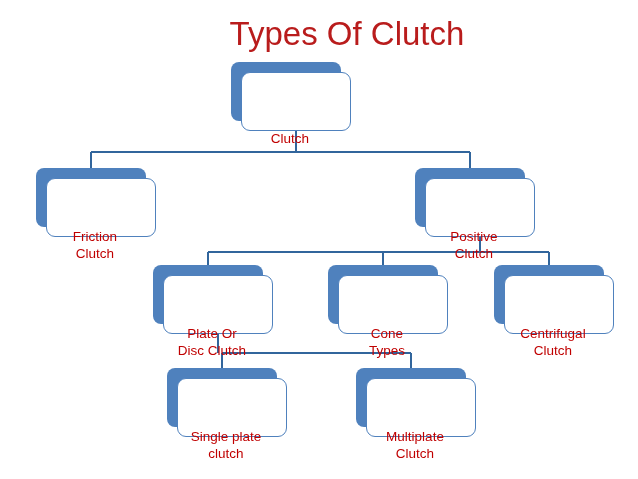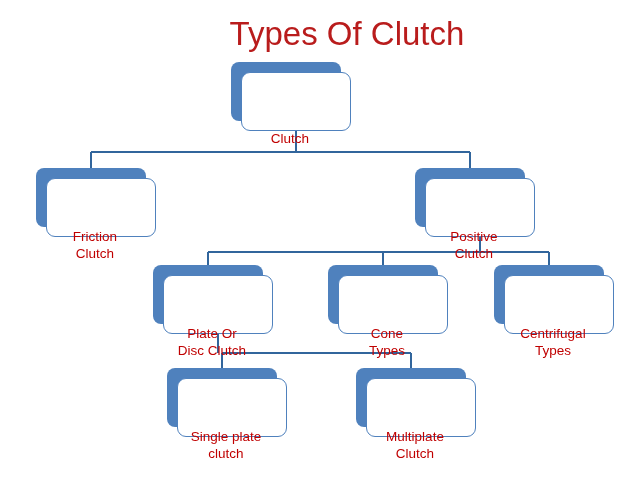--- a/index.html
+++ b/index.html
@@ -164,21 +164,21 @@
       <div class="label">Cone
 Types</div>
     </div>
   </div>
 
   <div class="node" style="left:494px; top:265px;">
     <div class="shadow"></div>
     <div class="card"></div>
     <div class="inner">
       <div class="label">Centrifugal
-Types</div>
+Clutch</div>
     </div>
   </div>
 
   <div class="node" style="left:167px; top:368px;">
     <div class="shadow"></div>
     <div class="card"></div>
     <div class="inner">
       <div class="label">Single plate
 clutch</div>
     </div>

